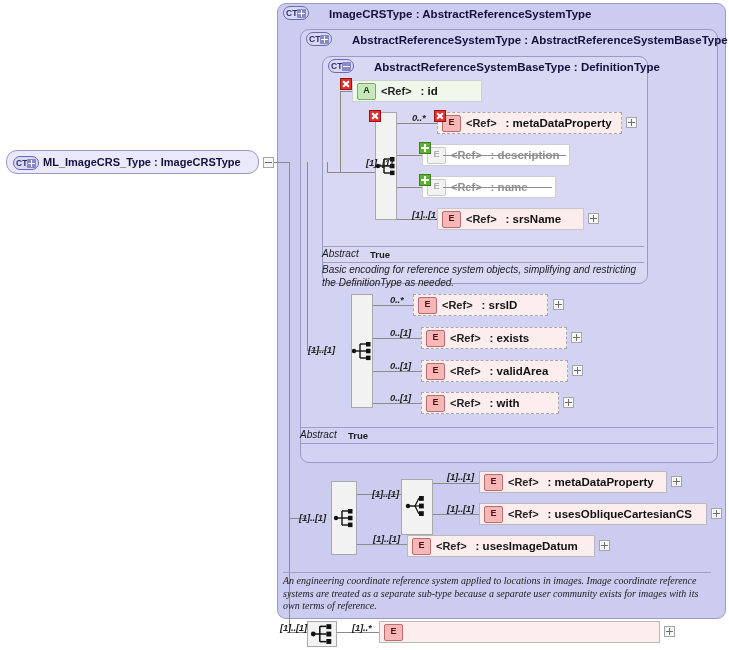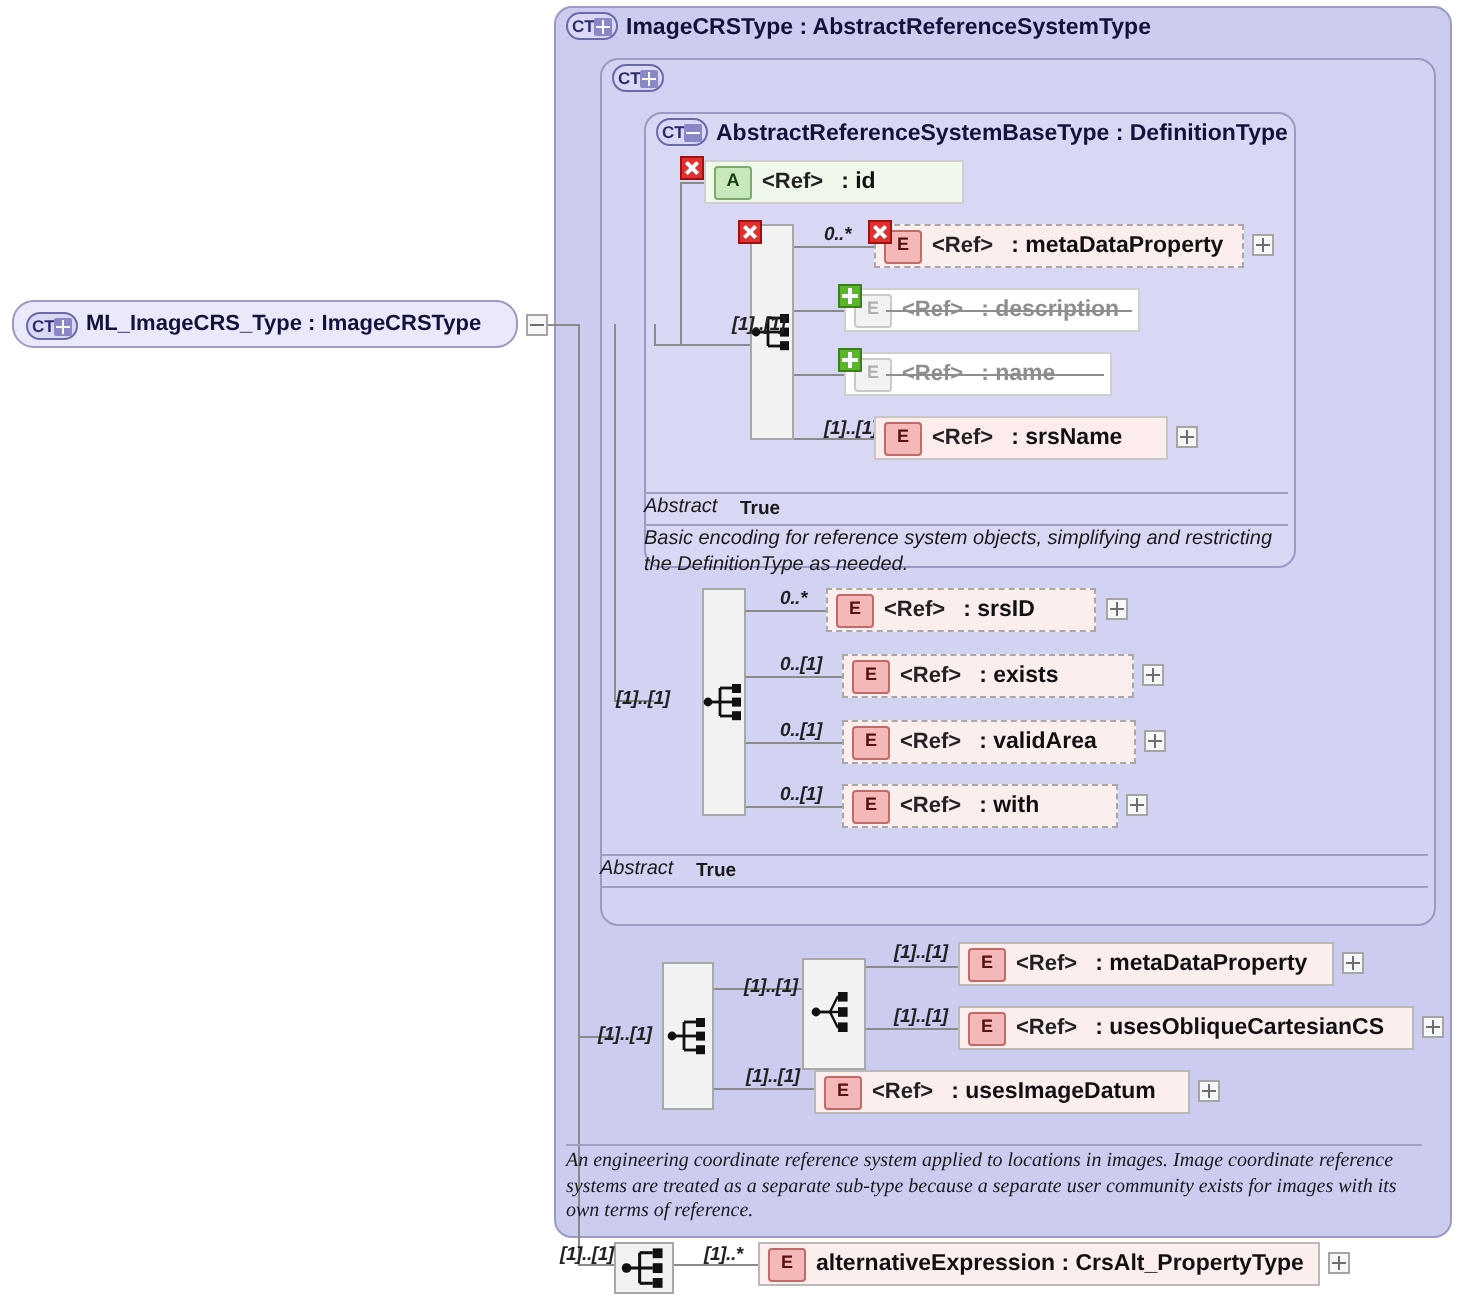--- a/index.html
+++ b/index.html
@@ -15,21 +15,21 @@
   .ctbox{
     position:absolute;border:1px solid #9a9ac4;border-radius:9px;
     background:#ccccf0;box-sizing:border-box;
   }
   .ctbox.lvl1{background:#ccccf0;}
   .ctbox.lvl2{background:#d2d2f2;}
   .ctbox.lvl3{background:#d8d8f5;}
   .ct-title{
     position:absolute;left:0;top:0;height:20px;line-height:20px;
     white-space:nowrap;font-weight:bold;font-size:11.5px;color:#12123c;
-    padding-left:36px;
+    padding-left:52px;
   }
   .ct-badge{
     position:absolute;left:6px;top:3px;width:26px;height:14px;
     border:1px solid #6a6aa8;border-radius:7px;background:#d9d9f6;
     font-size:8.5px;line-height:13px;text-align:left;color:#2b2b6b;
     font-weight:bold;box-sizing:border-box;padding-left:2px;
   }
   .ct-badge i{
     position:absolute;right:2px;top:2px;width:9px;height:9px;
     background:#8888c8;border-radius:1px;display:block;
@@ -147,20 +147,21 @@
   <div class="ct-badge" style="left:283px;top:6px;">
     CT<i></i>
   </div>
   <div class="ct-title" style="left:277px;top:4px;">ImageCRSType : AbstractReferenceSystemType</div>
 
   <div class="ctbox lvl2" style="left:300px;top:29px;width:418px;height:434px;">
   </div>
   <div class="ct-badge" style="left:306px;top:32px;">
     CT<i></i>
   </div>
+  <div class="ct-title" style="left:300px;top:30px;">AbstractReferenceSystemType : AbstractReferenceSystemBaseType</div>
 
   <div class="ctbox lvl3" style="left:322px;top:56px;width:326px;height:228px;">
   </div>
   <div class="ct-badge minus" style="left:328px;top:59px;">
     CT<i></i>
   </div>
   <div class="ct-title" style="left:322px;top:57px;">AbstractReferenceSystemBaseType : DefinitionType</div>
 
   <div class="rootbox" style="left:6px;top:150px;width:253px;height:24px;">
     <div class="ct-badge" style="left:6px;top:5px;">CT<i></i></div>
@@ -396,17 +397,16 @@
     <rect x="15" y="8.8" width="4.5" height="4.5" fill="#111"></rect>
     <rect x="15" y="15.6" width="4.5" height="4.5" fill="#111"></rect>
   </svg>
   <div class="card" style="left:280px;top:622px;">[1]..[1]</div>
 
   <div class="ln lnh" style="left:337px;top:632px;width:42px;"></div>
   <div class="card" style="left:352px;top:622px;">[1]..*</div>
 
   <div class="node elem" style="left:379px;top:621px;width:281px;">
     <span class="ico">E</span>
-    <span class="nm">alternativeExpression : CrsAlt_PropertyType</span>
   </div>
   <div class="plusbox" style="left:664px;top:626px;"></div>
 
 </div>
 
 </body></html>

